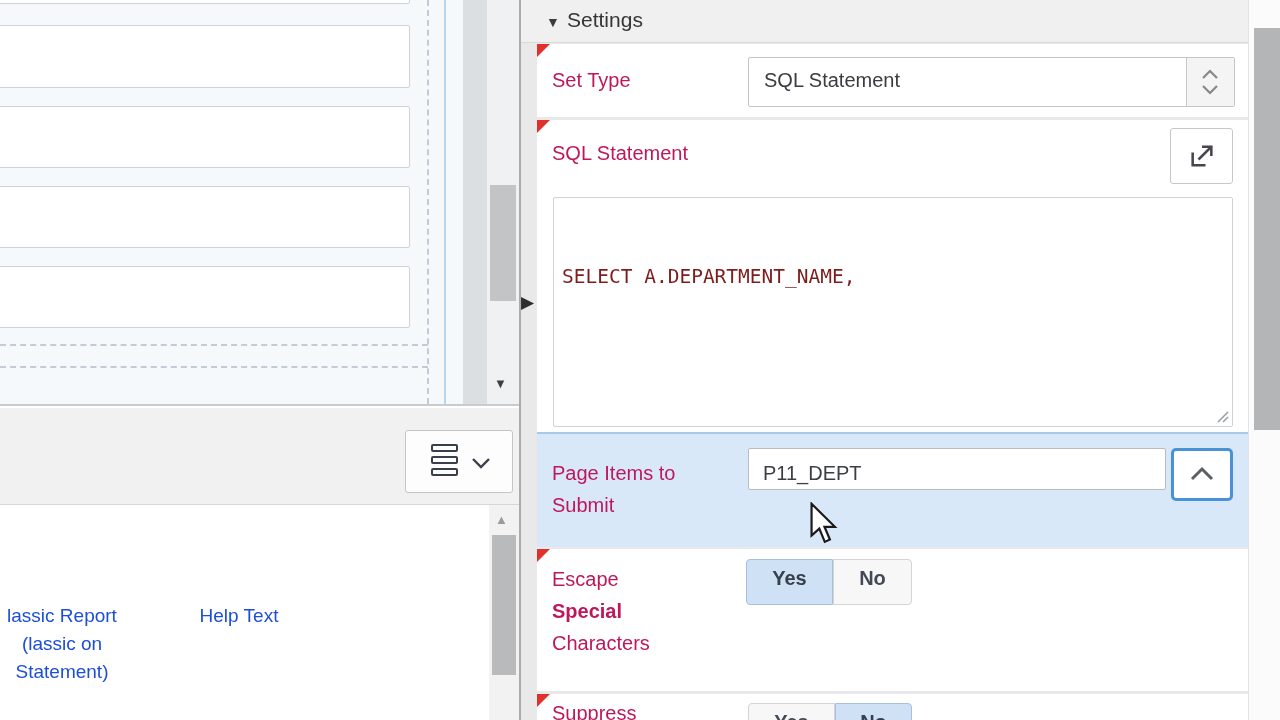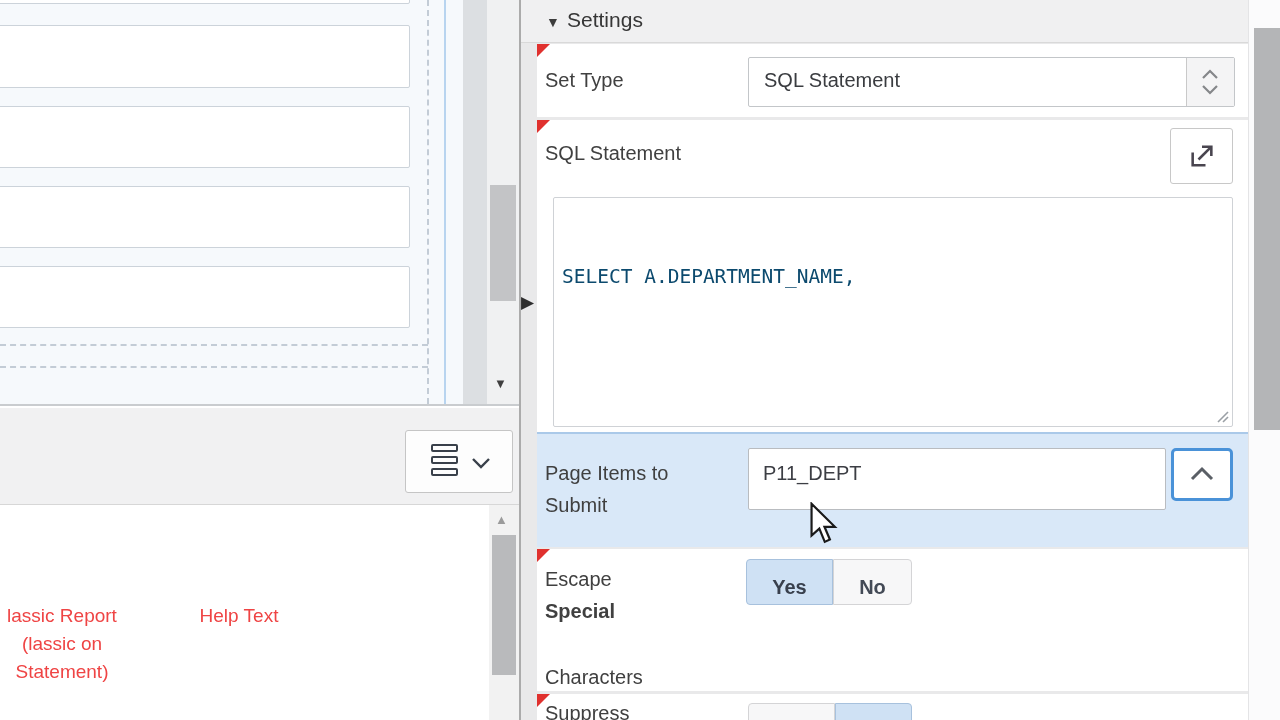--- a/index.html
+++ b/index.html
@@ -20,56 +20,56 @@
   #canvas-sb-thumb { left:490px; top:185px; width:26px; height:116px; background:#c3c4c6; }
   .tri { position:absolute; color:#3f3f3f; font-size:13px; line-height:13px; }
 
   
   #toolbar { left:0; top:408px; width:519px; height:97px; background:#f1f1f2; border-bottom:1px solid #d7d7d7; }
   #menu-btn { left:405px; top:430px; width:108px; height:63px; background:#fdfdfd;
               border:1px solid #c5c5c5; border-radius:3px; }
   .bar { position:absolute; left:25px; width:27px; height:8px; border:2px solid #39404a;
          border-radius:2px; background:#fdfdfd; }
   #gallery { left:0; top:505px; width:519px; height:215px; background:#ffffff; }
-  .g-label { position:absolute; text-align:center; font-size:19px; line-height:28px; color:#ef4444; }
+  .g-label { position:absolute; text-align:center; font-size:19px; line-height:28px; color:#1d4ed8; }
   #gal-sb-track { left:489px; top:505px; width:30px; height:215px; background:#f2f2f2; }
   #gal-sb-thumb { left:492px; top:535px; width:24px; height:140px; background:#b9babc; }
   #left-right-border { left:519px; top:0; width:2px; height:720px; background:#ababab; }
 
   
   #panel { left:521px; top:0; width:727px; height:720px; background:#e9e9ea; }
   #panel-header { left:521px; top:0; width:727px; height:43px; background:#f0f0f1; border-bottom:1px solid #d9d9d9; }
   #hdr-tri { position:absolute; left:25px; top:14px; font-size:14px; color:#3c3c3c; }
   #hdr-title { position:absolute; left:46px; top:8px; font-size:21px; color:#363636; }
   .row { position:absolute; left:537px; width:711px; background:#fff; }
   .req { position:absolute; left:0; top:0; width:0; height:0;
          border-top:13px solid #e0312e; border-right:13px solid transparent; }
-  .lbl { position:absolute; left:8px; font-size:20px; color:#404040; }
+  .lbl { position:absolute; left:15px; font-size:20px; color:#be185d; }
   .field-box { position:absolute; background:#fff; border:1px solid #c3c6c9; border-radius:2px; }
   #set-type-select { left:748px; top:57px; width:487px; height:50px; }
   .sel-text { position:absolute; left:15px; top:11px; font-size:20px; color:#3a3c40; }
   #spinner { position:absolute; right:0; top:0; width:48px; height:48px; background:#f4f4f5;
              border-left:1px solid #c9c9c9; }
   #expand-btn { left:1170px; top:128px; width:63px; height:56px; background:#fff;
                 border:1px solid #c8c8c8; border-radius:3px; }
   #sql-textarea { left:553px; top:197px; width:680px; height:230px; background:#fff;
                   border:1px solid #cfd2d6; border-radius:2px; padding:9px 8px;
                   font-family:"DejaVu Sans Mono", monospace; font-size:19.5px; line-height:28px;
-                  color:#0c4a6e; white-space:pre; overflow:hidden; }
+                  color:#7f1d1d; white-space:pre; overflow:hidden; }
   #row-page-items { top:432px; height:115px; background:#d9e8f8; border-top:2px solid #aac9e9; }
-  #pi-input { left:748px; top:448px; width:418px; height:62px; border:1px solid #b9bcc0; }
+  #pi-input { left:748px; top:448px; width:418px; height:42px; border:1px solid #b9bcc0; }
   #pi-input span { position:absolute; left:14px; top:13px; font-size:20px; color:#3c3e44; }
   #collapse-btn { left:1171px; top:448px; width:62px; height:53px; background:#fff;
                   border:3px solid #4a92d8; border-radius:5px; }
   .toggle { position:absolute; height:46px; font-size:20px; font-weight:600; text-align:center; }
   .tg-on  { background:#cfe1f4; border:1px solid #a7c1dd; color:#39404d; }
   .tg-off { background:#f7f7f8; border:1px solid #d4d4d6; color:#434a56; }
   .tg-l { border-radius:4px 0 0 4px; }
   .tg-r { border-radius:0 4px 4px 0; }
-  .tg-txt { display:block; margin-top:16px; }
+  .tg-txt { display:block; margin-top:7px; }
   #right-gutter { left:1248px; top:0; width:32px; height:720px; background:#fbfbfc; border-left:1px solid #e4e4e6; }
   #right-sb-thumb { left:1254px; top:28px; width:26px; height:402px; background:#b4b5b7; }
   #splitter-arrow { left:521px; top:292px; font-size:17px; color:#2e2e2e; z-index:5; }
   svg { display:block; }
 </style>
 </head>
 <body>
 
 <div id="root">
 
@@ -191,21 +191,21 @@
   <div class="abs" style="left:810px; top:502px; z-index:9;">
     <svg width="28" height="44" viewBox="0 0 18 28">
       <path d="M1,1 L1,21.5 L6,17 L9.5,25.5 L12.8,24 L9.3,15.8 L16,15.8 Z" fill="#ffffff" stroke="#1a1a1a" stroke-width="1.4"></path>
     </svg>
   </div>
 
   <div class="row" style="top:549px; height:142px;">
     <span class="req"></span>
     <span class="lbl" style="top:19px;">Escape</span>
     <span class="lbl" style="top:51px;font-weight:bold;">Special</span>
-    <span class="lbl" style="top:83px;margin-top:34px;">Characters</span>
+    <span class="lbl" style="top:83px;">Characters</span>
   </div>
   <div class="abs toggle tg-on tg-l" style="left:746px; top:559px; width:87px;">
     <span class="tg-txt">Yes</span>
   </div>
   <div class="abs toggle tg-off tg-r" style="left:833px; top:559px; width:79px;">
     <span class="tg-txt">No</span>
   </div>
 
   <div class="row" style="top:694px; height:80px;">
     <span class="req"></span>

